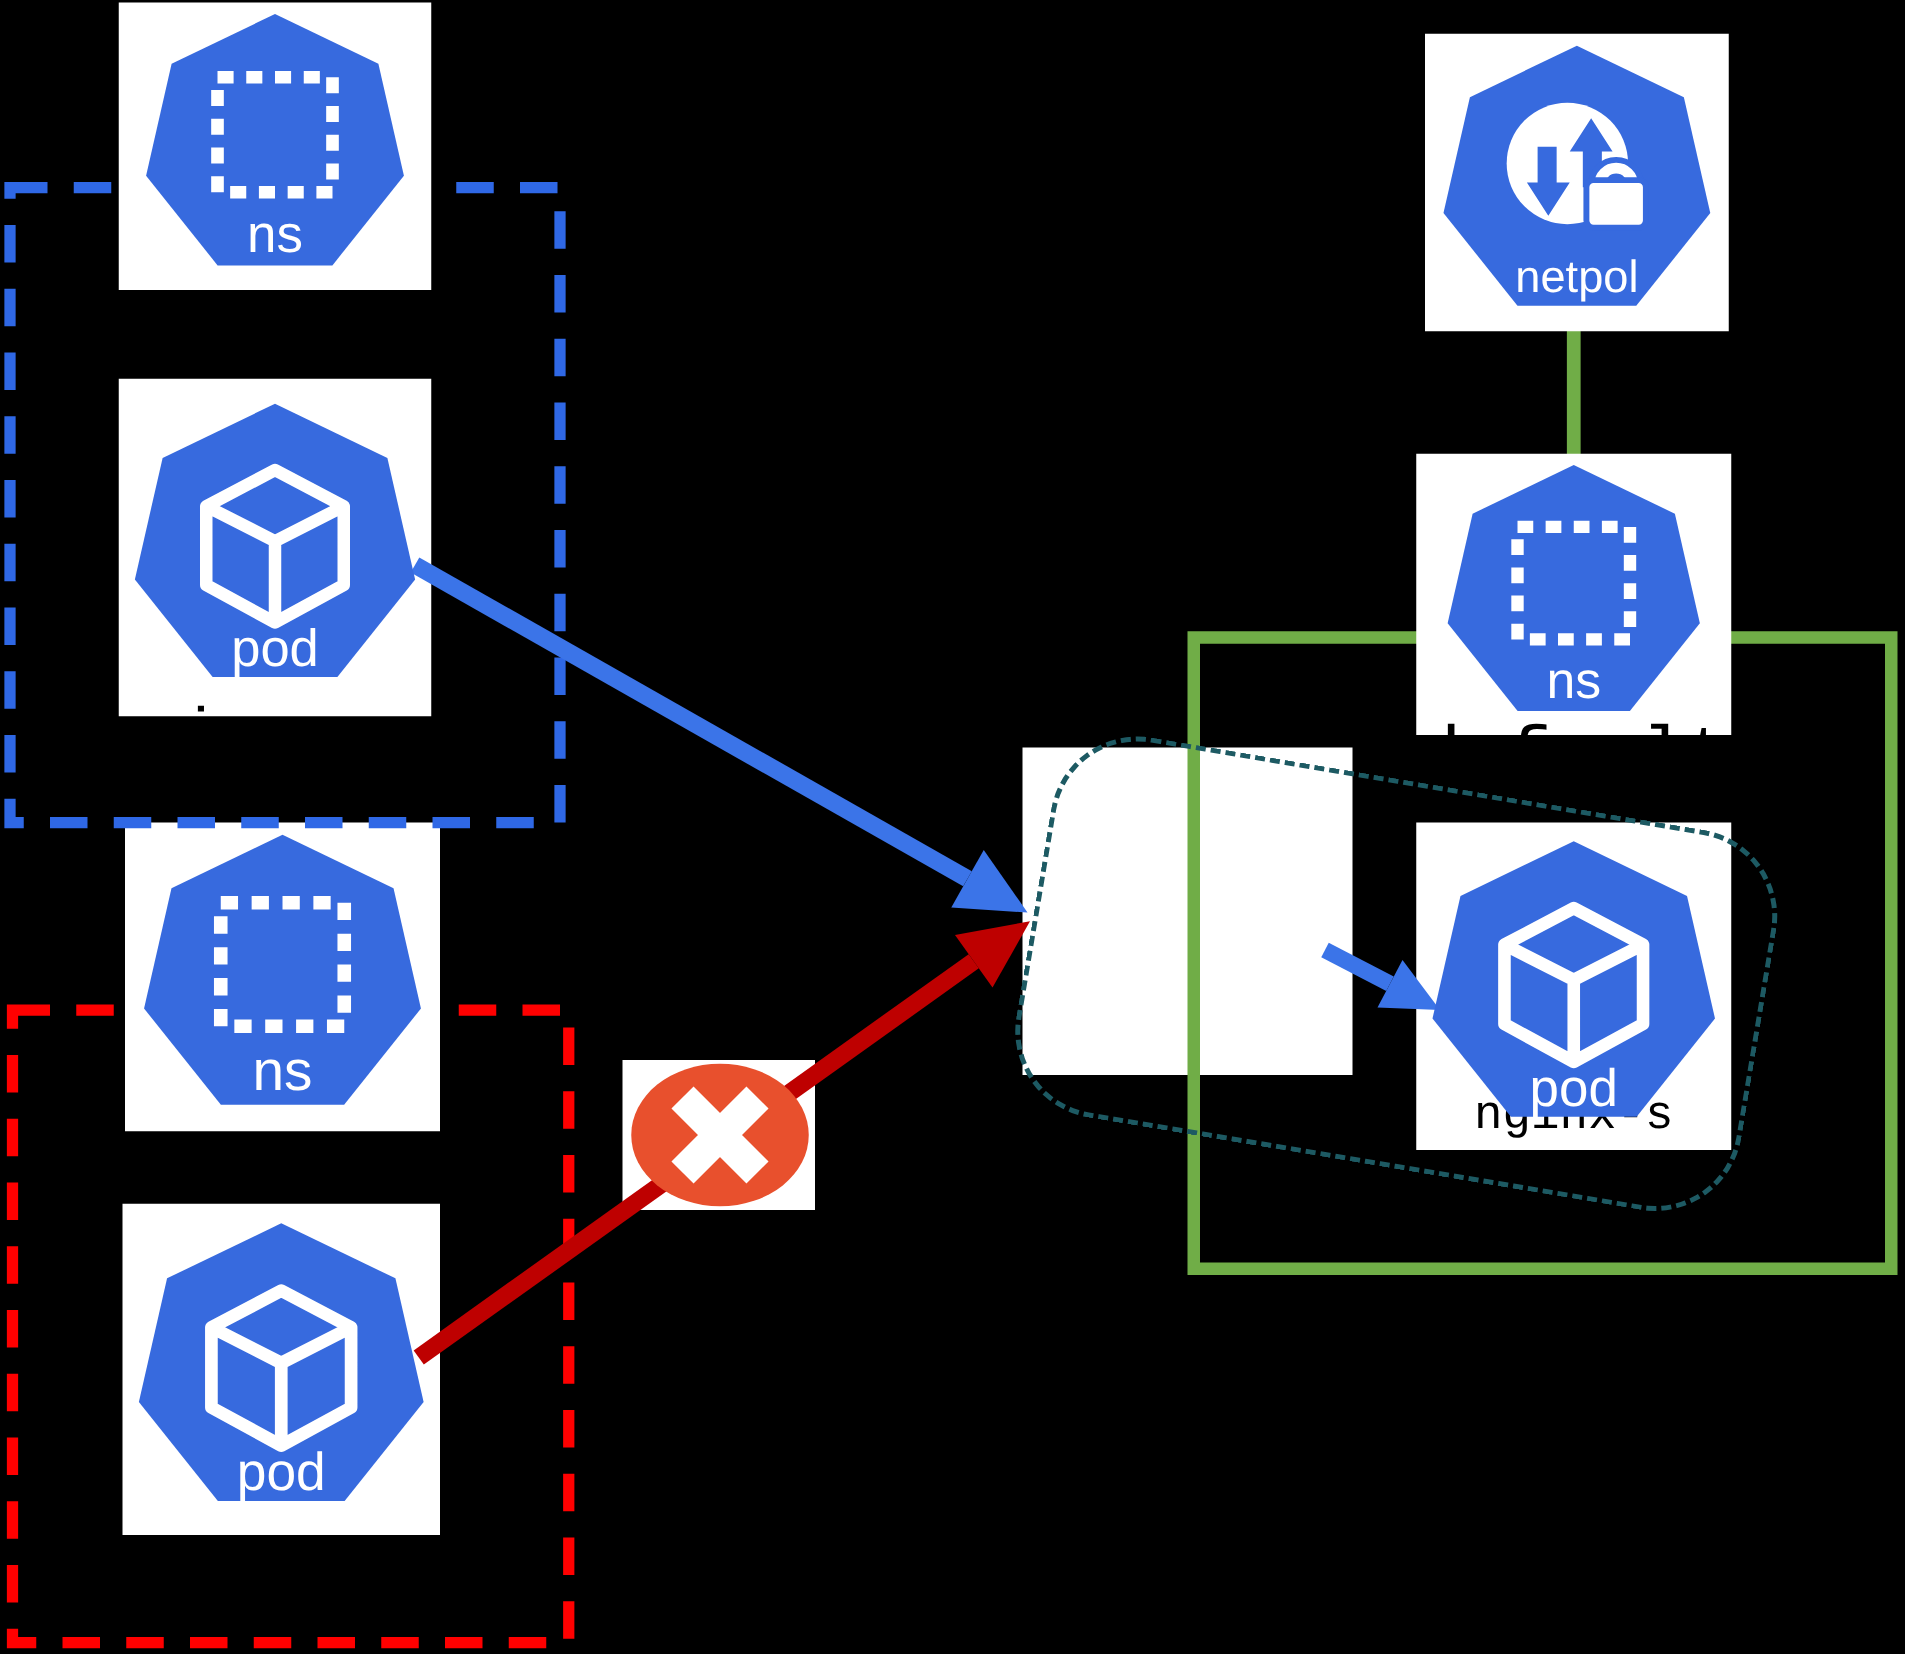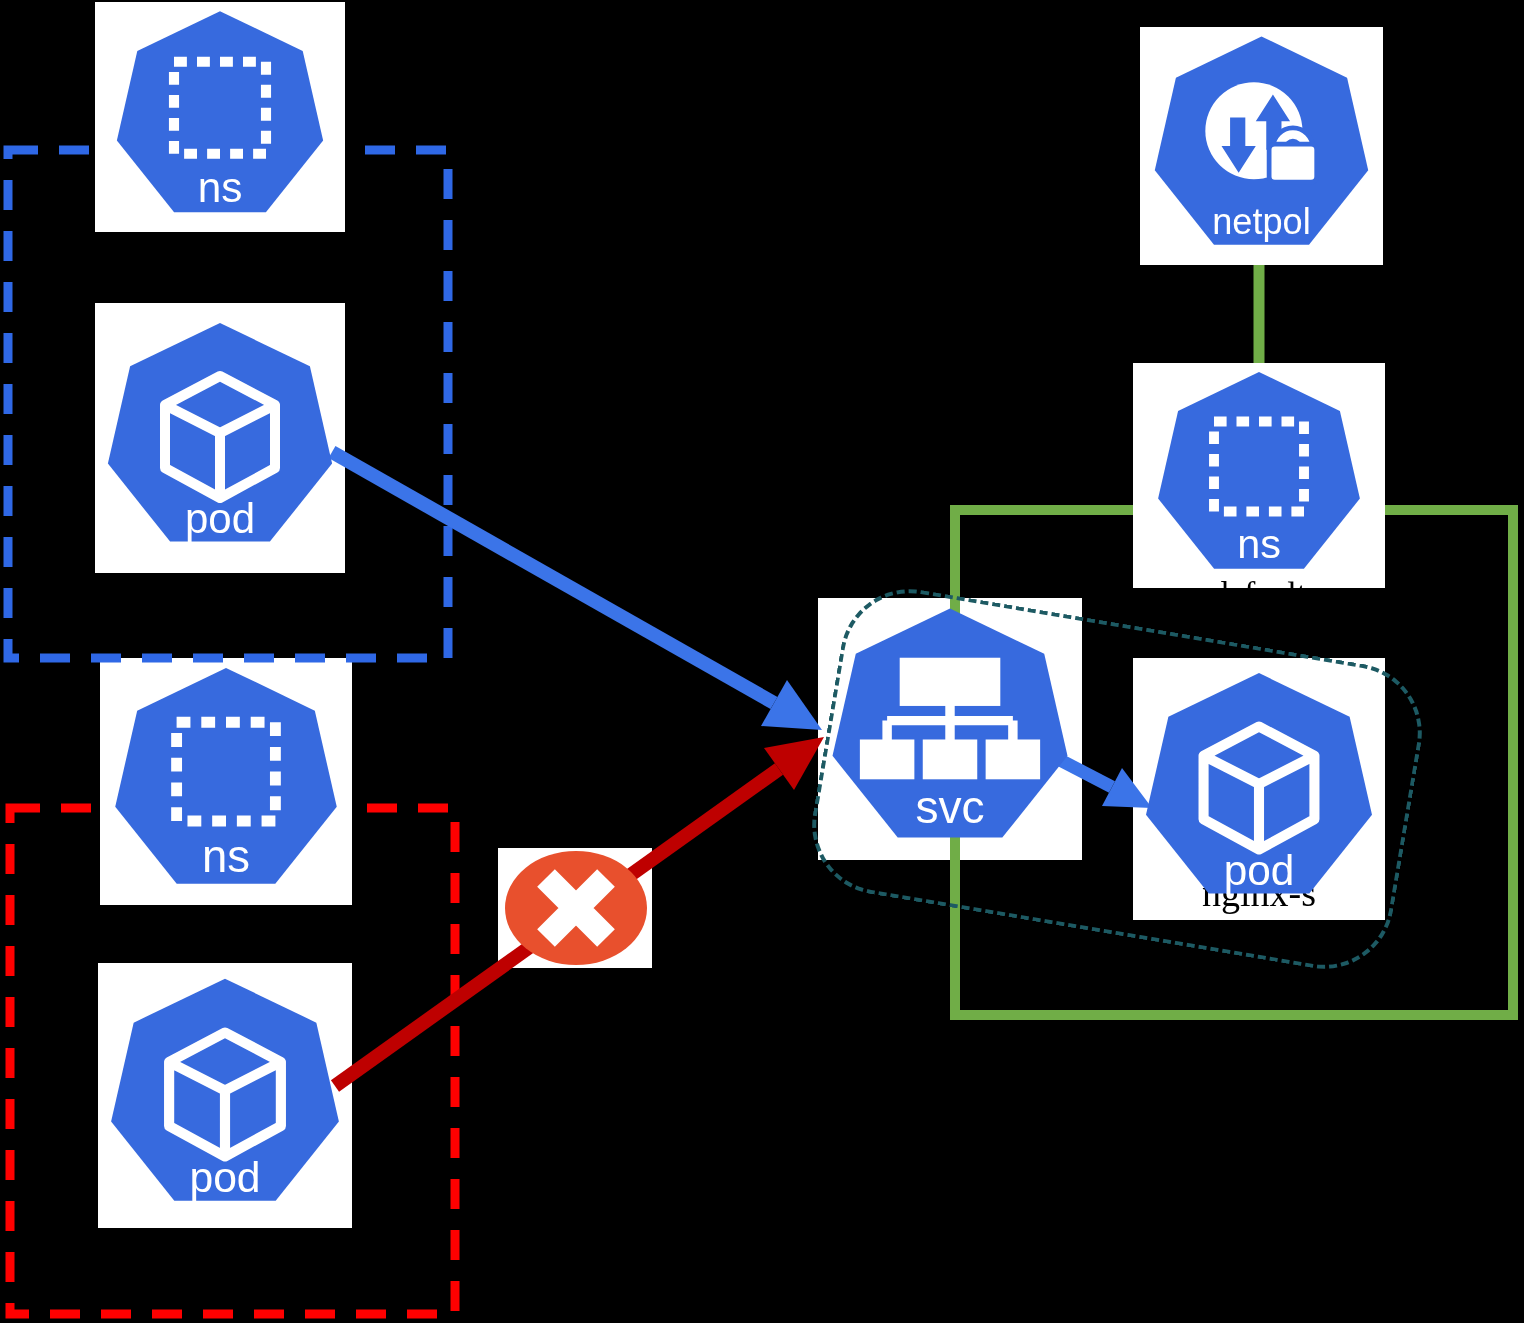--- a/index.html
+++ b/index.html
@@ -7,21 +7,21 @@
          font-family:"Liberation Sans",sans-serif;}
   .sq{position:absolute;background:#fff;}
   .icon{position:absolute;z-index:6;}
   .icon svg{display:block;width:100%;height:100%;}
   .hept{fill:var(--k8s-blue);}
   .glyph-stroke{fill:none;stroke:#fff;stroke-linejoin:round;}
   .glyph-fill{fill:#fff;}
   .glyph-blue{fill:var(--k8s-blue);}
   .icon text{fill:#fff;text-anchor:middle;font-family:"Liberation Sans",sans-serif;}
   .namelabel{position:absolute;color:var(--label-black);white-space:nowrap;
-             transform:translateX(-50%);line-height:1;font-family:Liberation Serif, serif;}
+             transform:translateX(-50%);line-height:1;font-family:Liberation Mono, monospace;}
   .overlay{position:absolute;left:0;top:0;}
   .teal-group{position:absolute;left:823px;top:625px;width:580px;height:300px;
               border:4px dashed var(--teal);border-radius:70px;transform:rotate(9.5deg);z-index:2;}
   .z1{z-index:1}.z2{z-index:2}.z3{z-index:3}.z4{z-index:4}.z5{z-index:5}.z6{z-index:6}
 </style>
 </head>
 <body>
 
 <div id="stage">
 
@@ -60,21 +60,21 @@
   </svg>
 
   <div class="sq z5" style="left:95px;top:2px;width:250px;height:230px"></div>
   <div class="sq z5" style="left:1140px;top:27px;width:243px;height:238px"></div>
   <div class="sq z5" style="left:1133px;top:363px;width:252px;height:225px"></div>
   <svg class="overlay z5" style="left:500px;top:846px" width="152" height="124">
     <ellipse cx="76" cy="62" rx="71" ry="57" fill="var(--x-orange)"></ellipse>
     <path d="M46,32 L106,92 M106,32 L46,92" stroke="#fff" stroke-width="25"></path>
   </svg>
 
-  <div class="namelabel z6" style="left:1259px;top:577px;font-size:34px">default</div>
+  <div class="namelabel z6" style="left:1259px;top:577px;font-size:60px">default</div>
 
   <div class="icon" style="left:95px;top:2px;width:250px;height:230px">
     <svg viewBox="-125 -125 250 250">
       <polygon class="hept" points="0,-115 89.9,-71.7 112.1,25.6 49.9,103.6 -49.9,103.6 -112.1,25.6 -89.9,-71.7"></polygon>
       <rect x="-50" y="-60" width="100" height="100" class="glyph-stroke" stroke-width="11" stroke-dasharray="14 11"></rect>
       <text y="92" font-size="46">ns</text>
     </svg>
   </div>
 
   <div class="icon" style="left:95px;top:303px;width:250px;height:270px">
@@ -117,33 +117,20 @@
   </div>
 
   <div class="icon" style="left:1133px;top:363px;width:252px;height:225px">
     <svg viewBox="-125 -125 250 250">
       <polygon class="hept" points="0,-115 89.9,-71.7 112.1,25.6 49.9,103.6 -49.9,103.6 -112.1,25.6 -89.9,-71.7"></polygon>
       <rect x="-50" y="-60" width="100" height="100" class="glyph-stroke" stroke-width="11" stroke-dasharray="14 11"></rect>
       <text y="92" font-size="46">ns</text>
     </svg>
   </div>
 
-  <div class="icon" style="left:818px;top:598px;width:264px;height:262px">
-    <svg viewBox="-125 -125 250 250">
-      <polygon class="hept" points="0,-115 89.9,-71.7 112.1,25.6 49.9,103.6 -49.9,103.6 -112.1,25.6 -89.9,-71.7"></polygon>
-      <g>
-        <rect x="-48" y="-68" width="96" height="46" class="glyph-fill"></rect>
-        <path d="M0,-24 L0,-8 M-60,-8 L60,-8 M-60,-8 L-60,12 M0,-8 L0,12 M60,-8 L60,12" fill="none" stroke="#fff" stroke-width="9"></path>
-        <rect x="-86" y="10" width="52" height="38" class="glyph-fill"></rect>
-        <rect x="-26" y="10" width="52" height="38" class="glyph-fill"></rect>
-        <rect x="34" y="10" width="52" height="38" class="glyph-fill"></rect>
-      </g>
-      <text y="90" font-size="44">svc</text>
-    </svg>
-  </div>
 
   <div class="icon" style="left:1133px;top:658px;width:252px;height:262px">
     <svg viewBox="-125 -125 250 250">
       <polygon class="hept" points="0,-115 89.9,-71.7 112.1,25.6 49.9,103.6 -49.9,103.6 -112.1,25.6 -89.9,-71.7"></polygon>
       <path class="glyph-stroke" stroke-width="10" d="M0,-62 L55,-33 L0,-5 L-55,-33 Z M-55,-33 L-55,30 L0,60 L55,30 L55,-33 M0,-5 L0,60"></path>
       <text y="95" font-size="42">pod</text>
     </svg>
   </div>
 
 </div>

